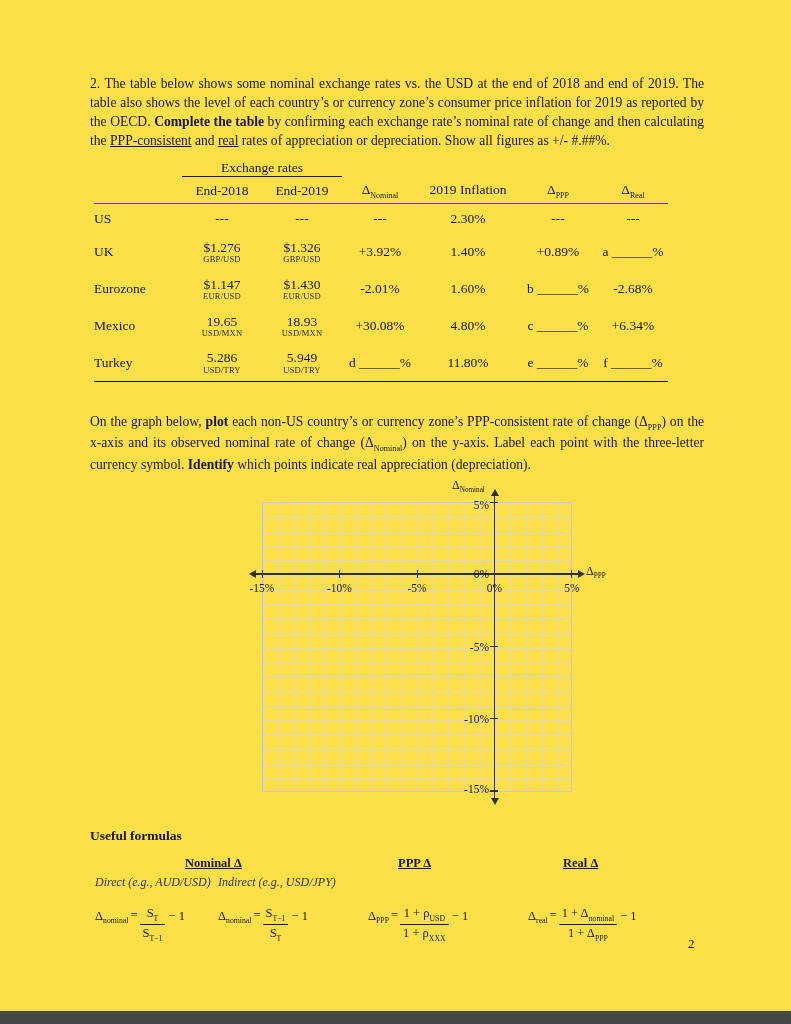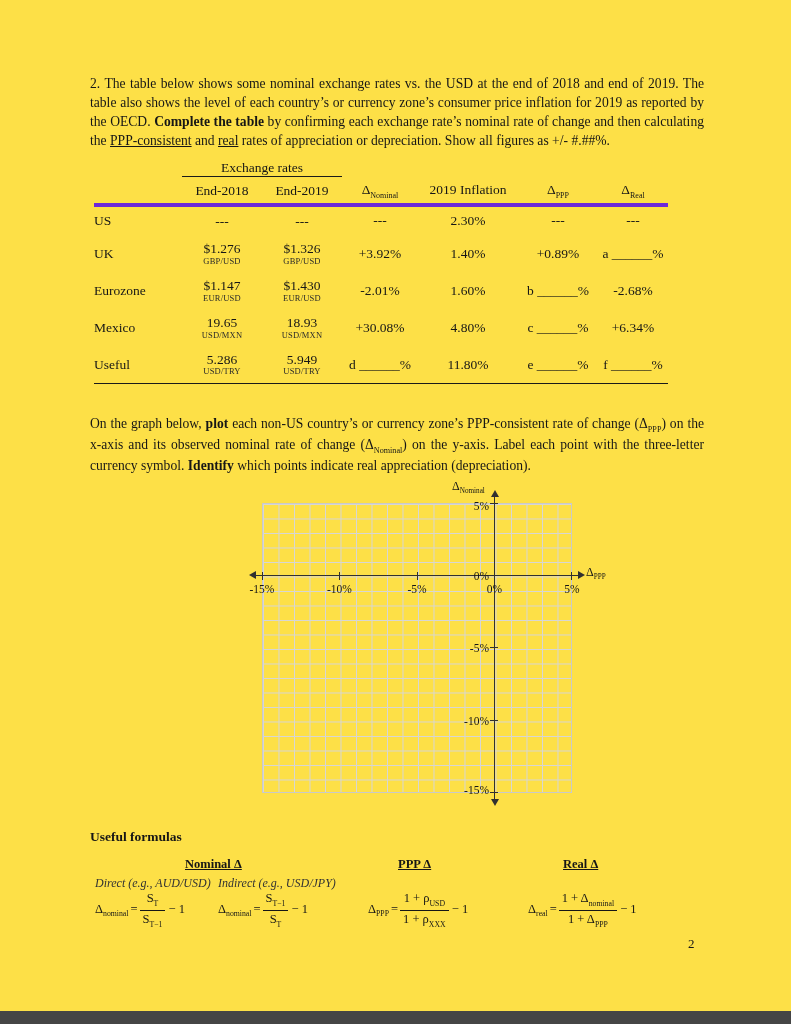--- a/index.html
+++ b/index.html
@@ -14,21 +14,21 @@
 
   .para { font-size:13.6px; line-height:1.4; text-align:justify; margin:0; }
   .para b { font-weight:bold; }
   .para u { text-decoration:underline; }
   sub { font-size:0.6em; }
 
   
   .xr-table { border-collapse:collapse; table-layout:fixed; margin:10px 0 0 4px; }
   .xr-table th, .xr-table td { padding:0; font-weight:normal;margin-top:24px; }
   .group-cell { font-size:13.5px; text-align:center; border-bottom:1px solid #1a1a1a; padding-bottom:1px; }
-  .head-row th { font-size:13.5px; text-align:center; padding:5px 0 4px; border-bottom:4px solid #6d28d9; }
+  .head-row th { font-size:13.5px; text-align:center; padding:5px 0 4px; border-bottom:1px solid #6d28d9; }
   .head-row th sub { font-size:8px; }
   .body-row td { height:37px; vertical-align:middle; }
   .body-row.first td { height:30px; }
   .body-row.last td { border-bottom:1px solid #1a1a1a; }
   .c-name { text-align:left; font-size:13.5px; padding-left:2px; }
   .c-val  { text-align:center; font-size:13.5px; }
   .val  { display:block; line-height:1.15; }
   .unit { display:block; font-size:8.5px; line-height:1.15; color:#2a2a2a; letter-spacing:.2px; }
 
   
@@ -55,21 +55,21 @@
   .x-axis-label { position:absolute; left:324px; top:62px; font-size:12px; }
   .y-axis-label { position:absolute; left:190px; top:-24px; font-size:12px; }
 
   
   .formulas { position:relative; margin-top:36px; height:115px; }
   .formulas-title { font-weight:bold; font-size:13.5px; }
   .f-head { position:absolute; top:28px; font-weight:bold; text-decoration:underline; font-size:12.5px; }
   .f-sublabel { position:absolute; top:47px; font-style:italic; font-size:12px; color:#333; white-space:nowrap; }
   .f-expr { position:absolute; top:62px; font-size:12.5px; white-space:nowrap; }
   .f-expr .eq { padding:0 2px; }
-  .frac { display:inline-block; vertical-align:middle; text-align:center; line-height:1.15; }
+  .frac { display:inline-block; vertical-align:middle; text-align:center; line-height:1.15;margin-top:16px; }
   .frac .num { display:block; border-bottom:1px solid #161616; padding:0 3px 1px; }
   .frac .den { display:block; padding:1px 3px 0; }
   .f-expr sub { font-size:0.62em; }
   .page-number { position:absolute; left:688px; top:936px; font-size:13px; }
 </style>
 </head>
 <body>
 
 <div class="page">
   <div class="content">
@@ -157,21 +157,21 @@
           <td class="c-val">
               <span class="val">18.93</span>
               <span class="unit">USD/MXN</span>
             </td>
           <td class="c-val">+30.08%</td>
           <td class="c-val">4.80%</td>
           <td class="c-val">c ______%</td>
           <td class="c-val">+6.34%</td>
         </tr>
         <tr class="body-row last">
-          <td class="c-name">Useful</td>
+          <td class="c-name">Turkey</td>
           <td class="c-val">
               <span class="val">5.286</span>
               <span class="unit">USD/TRY</span>
             </td>
           <td class="c-val">
               <span class="val">5.949</span>
               <span class="unit">USD/TRY</span>
             </td>
           <td class="c-val">d ______%</td>
           <td class="c-val">11.80%</td>

